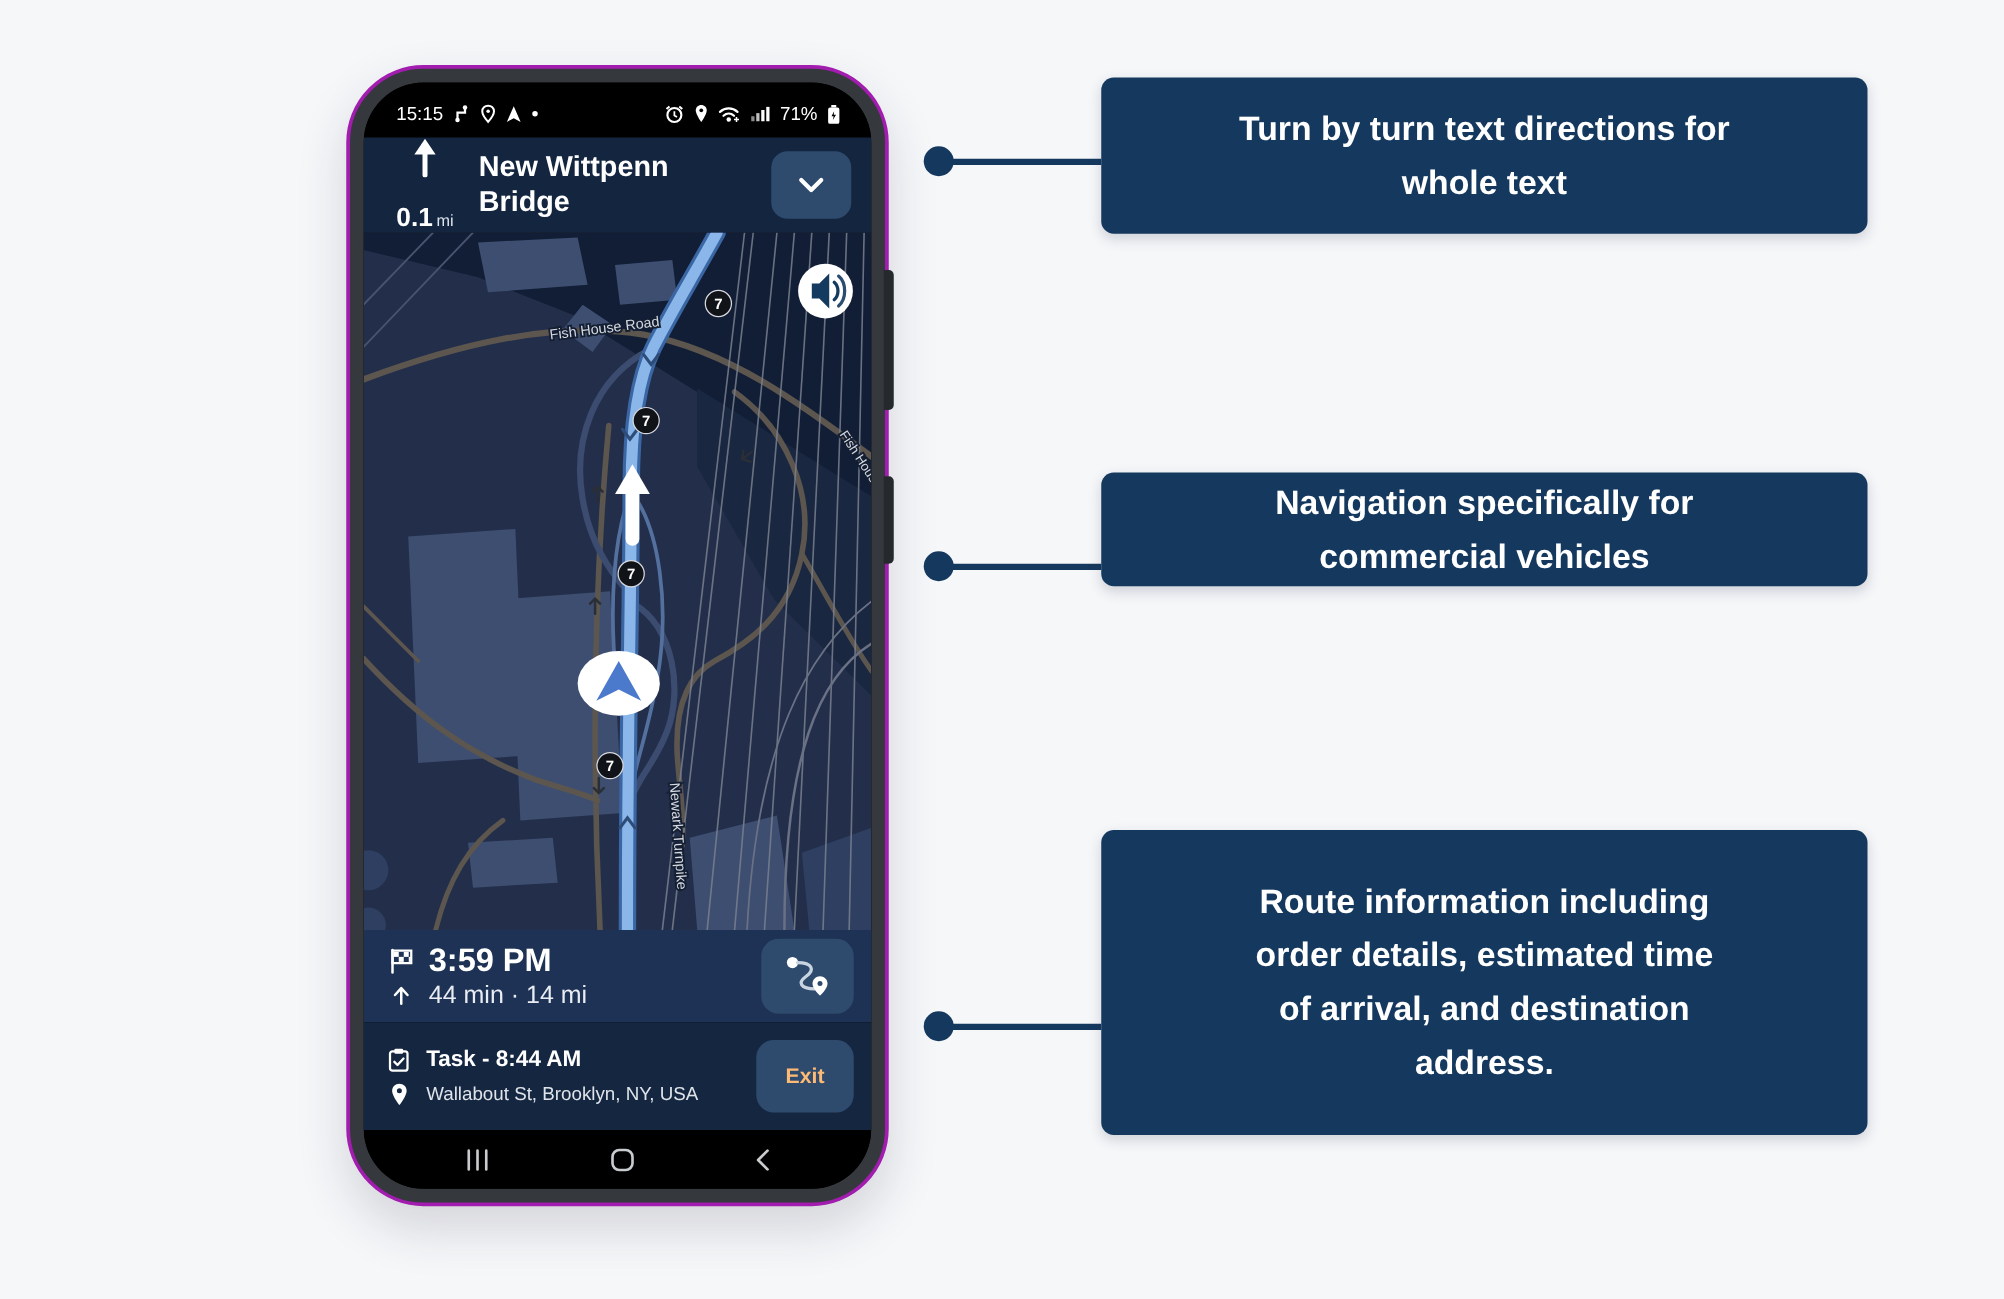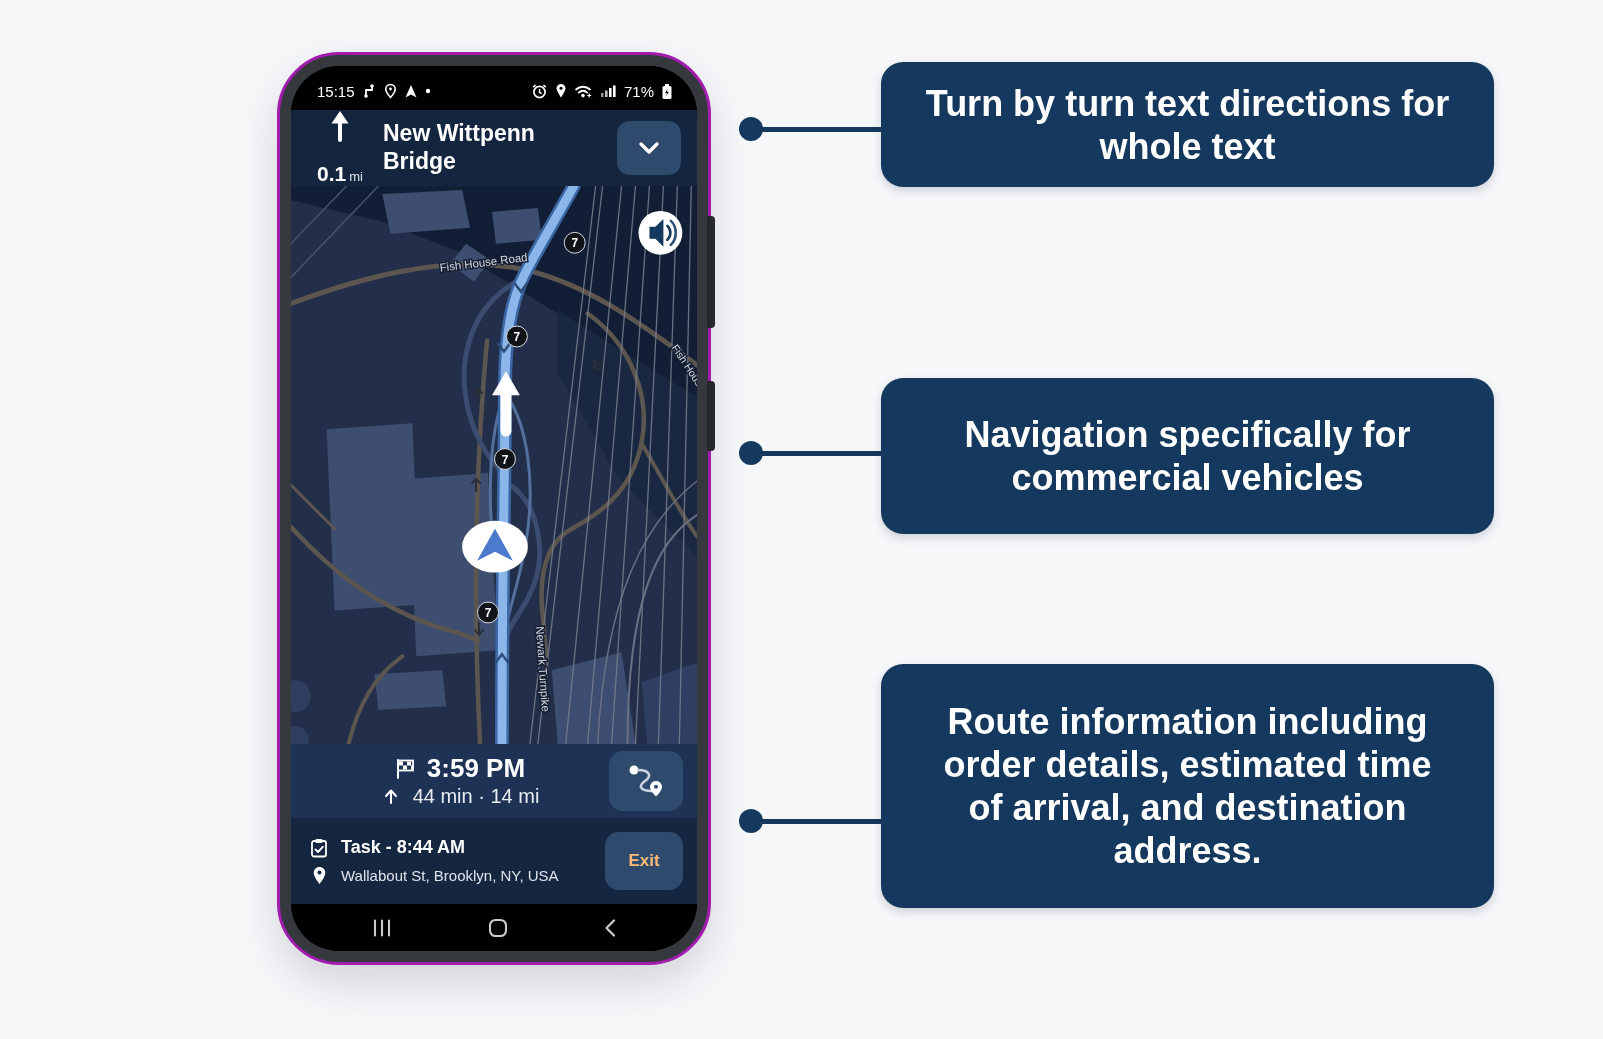--- a/index.html
+++ b/index.html
@@ -69,21 +69,21 @@
 
   
   .map { flex:1 1 auto; position:relative; background:#232f4a; overflow:hidden; }
   .map svg { position:absolute; inset:0; }
 
   
   .eta-row {
     height:74px; background:#1d3254; flex:0 0 auto;
     display:flex; align-items:center; padding:0 14px 0 18px;
   }
-  .eta-texts { flex:1; display:flex; flex-direction:column; gap:2px;align-items:center; }
+  .eta-texts { flex:1; display:flex; flex-direction:column; gap:2px; }
   .eta-line { display:flex; align-items:center; gap:10px; }
   .eta-line .icon-cell { width:24px; display:flex; justify-content:center; }
   .eta-time { color:#fff; font-size:26px; font-weight:bold; line-height:1.05; }
   .eta-remaining { color:#e9edf3; font-size:20px; line-height:1.1; }
   .route-btn {
     width:74px; height:60px; background:#2e4b6e; border:none;
     border-radius:14px; display:flex; align-items:center; justify-content:center;
     cursor:pointer; flex:0 0 auto;
   }
 
@@ -111,28 +111,28 @@
     padding:0 80px;
   }
   .android-nav .nbtn {
     background:none; border:none; cursor:pointer;
     display:flex; align-items:center; justify-content:center;
   }
 
   
   .callout {
     position:absolute; left:881px; width:613px;
-    background:#15395e; border-radius:22px;
-    color:#fff; font-weight:bold; font-size:36px; line-height:43px;
+    background:#15395e; border-radius:10px;
+    color:#fff; font-weight:bold; font-size:27px; line-height:43px;
     display:flex; flex-direction:column; align-items:center; justify-content:center;
     text-align:center;
     box-shadow:0 4px 10px rgba(20,40,70,.18);
   }
   #callout-1 { top:62px;  height:125px; }
-  #callout-2 { top:378px; height:156px; }
+  #callout-2 { top:378px; height:91px; }
   #callout-3 { top:664px; height:244px; }
 
   .connector-line {
     position:absolute; left:751px; width:130px; height:5px;
     background:#15395e;
   }
   .connector-dot {
     position:absolute; left:739px; width:24px; height:24px;
     border-radius:50%; background:#15395e;
   }

